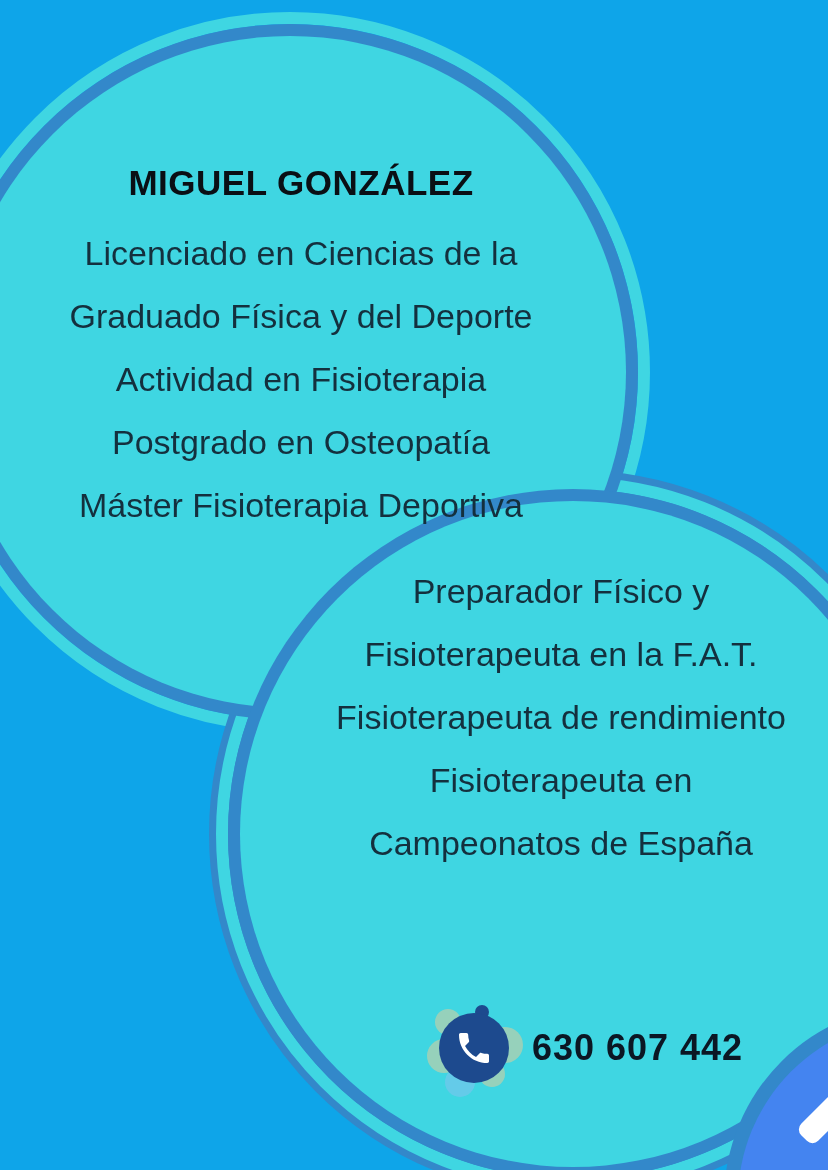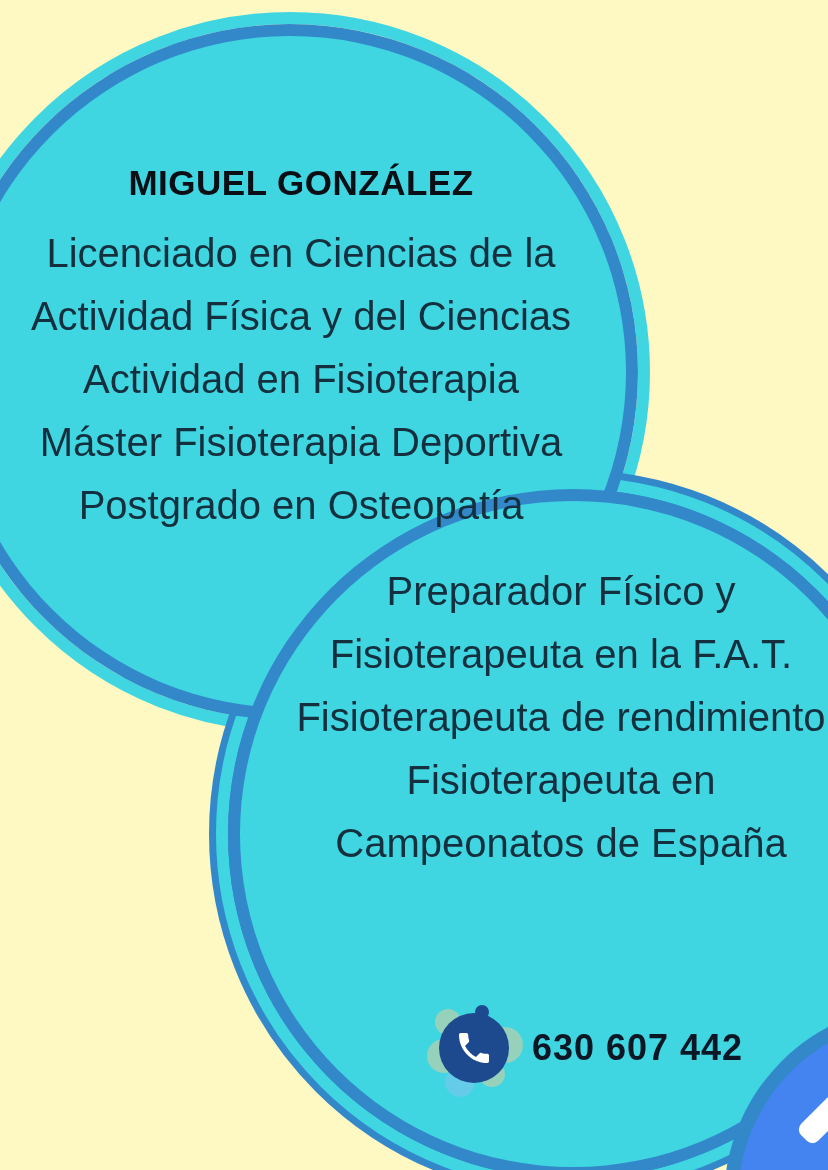--- a/index.html
+++ b/index.html
@@ -1,37 +1,37 @@
 <!DOCTYPE html>
 <html><head>
 <meta charset="utf-8">
 <style>
   html,body{margin:0;padding:0;background:#222;}
   #screen{
     position:relative;
     width:828px;height:1170px;
     overflow:hidden;
-    background:#fef9c3;
+    background:#0ea5e9;
     font-family:"Liberation Sans", sans-serif;
   }
   .circ{position:absolute;border-radius:50%;}
 
   
   .ring-teal{border:12px solid #3FD6E2;background:transparent;box-sizing:border-box;}
   .ring-casing{border:26px solid #3388CA;background:transparent;box-sizing:border-box;}
   .fill-casing{background:#3388CA;}
   .fill-teal{background:#3FD6E2;}
 
   
   .stack{position:absolute;text-align:center;color:#14303E;}
   .stack .title{
     font-size:35px;font-weight:bold;color:#0A0F15;
     line-height:46px;letter-spacing:0.5px;margin-bottom:16px;
   }
-  .stack .line{font-size:40px;line-height:63px;white-space:nowrap;}
+  .stack .line{font-size:34px;line-height:63px;white-space:nowrap;}
 
   
   .phone-row{
     position:absolute;left:262px;top:1001px;width:566px;height:94px;
     display:flex;align-items:center;justify-content:center;
     transform:translateX(42px);z-index:11;
   }
   .phone-art{position:relative;width:90px;height:86px;flex:0 0 auto;}
   .blob{position:absolute;border-radius:50%;}
   .blob.sage{background:rgba(173,208,178,0.8);}
@@ -67,24 +67,24 @@
 
   <div class="circ fill-casing" style="left:-58px; top:24px; width:696px; height:696px;"></div>
   <div class="circ fill-teal" style="left:-46px; top:36px; width:672px; height:672px;"></div>
 
   <div class="circ fill-casing" style="left:228px; top:489px; width:690px; height:690px;"></div>
   <div class="circ fill-teal" style="left:240px; top:501px; width:666px; height:666px;"></div>
 
   <div class="stack z10" style="left:18px; top:160px; width:566px;">
     <div class="title">MIGUEL GONZÁLEZ</div>
     <div class="line">Licenciado en Ciencias de la</div>
-    <div class="line">Actividad Física y del Ciencias</div>
+    <div class="line">Graduado Física y del Deporte</div>
     <div class="line">Actividad en Fisioterapia</div>
+    <div class="line">Postgrado en Osteopatía</div>
     <div class="line">Máster Fisioterapia Deportiva</div>
-    <div class="line">Postgrado en Osteopatía</div>
   </div>
 
   <div class="stack z10" style="left:278px; top:560px; width:566px;">
     <div class="line">Preparador Físico y</div>
     <div class="line">Fisioterapeuta en la F.A.T.</div>
     <div class="line">Fisioterapeuta de rendimiento</div>
     <div class="line">Fisioterapeuta en</div>
     <div class="line">Campeonatos de España</div>
   </div>
 

